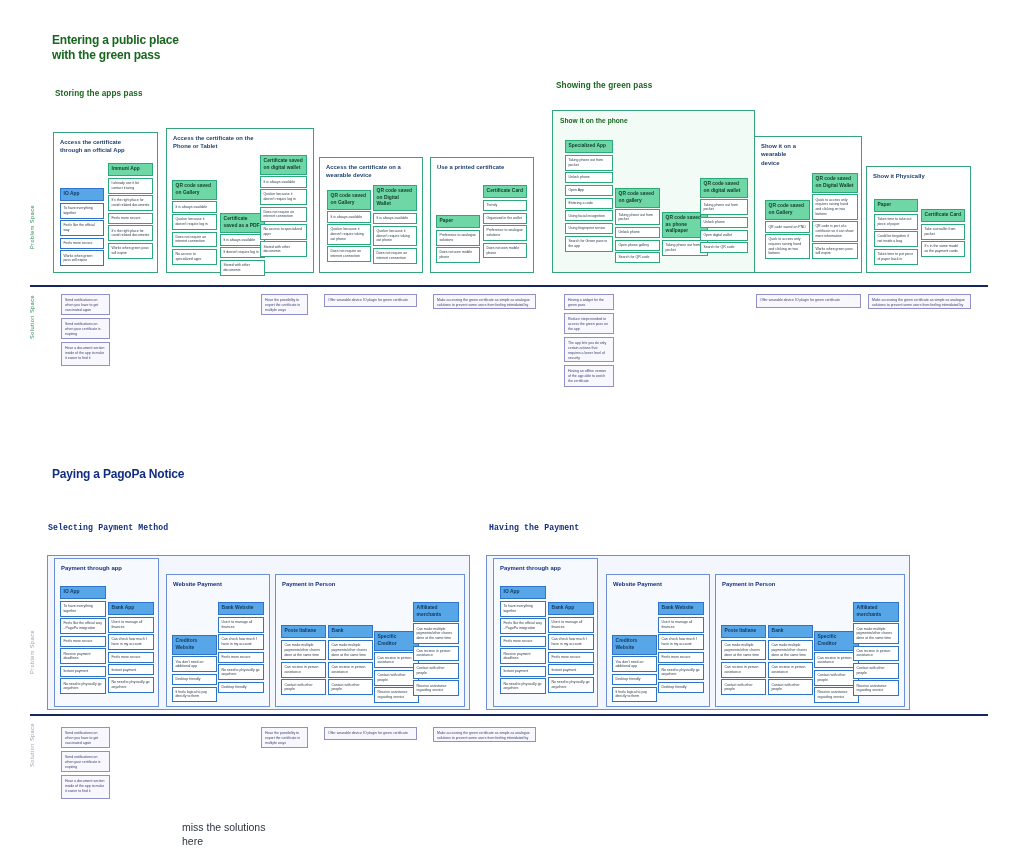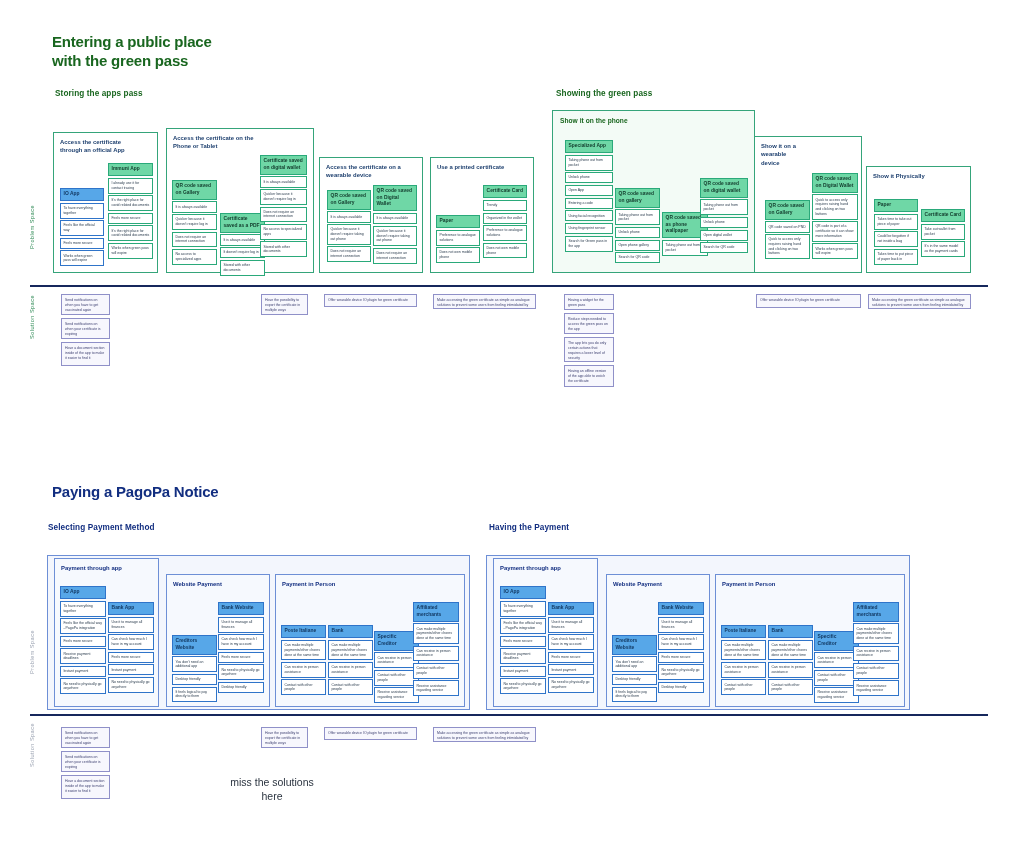--- a/index.html
+++ b/index.html
@@ -8,31 +8,31 @@
     background: #ffffff;
     font-family: "Liberation Sans", sans-serif;
     overflow: hidden;
     position: relative;
   }
   .board { position: absolute; inset: 0; }
 
   
   .main-title {
     position: absolute;
-    font-size: 15px; font-weight: bold; line-height: 1.25;
+    font-size: 12px; font-weight: bold; line-height: 1.25;
     letter-spacing: -0.2px;
   }
   .title-green { color: #19661f; }
-  .title-navy { color: #122e80; margin-top: 16px; }
+  .title-navy { color: #122e80; }
   .phase-title {
     position: absolute;
     font-size: 8.2px; font-weight: bold; letter-spacing: 0.1px;
   }
   .phase-green { color: #19661f; }
-  .phase-navy { color: #122e80; }
+  .phase-navy { color: #122e80; font-family: Liberation Mono, monospace; }
 
   
   .vlabel {
     position: absolute;
     font-size: 5.6px; letter-spacing: 0.45px;
     writing-mode: vertical-rl; transform: rotate(180deg);
     white-space: nowrap;
   }
   .vlabel-green { color: #2e8a55; }
   .vlabel-grey { color: #9aa2b1; }
@@ -110,21 +110,21 @@
 </style>
 </head>
 <body>
 
 <div class="board">
 
   <div class="main-title title-green" style="left:52px; top:33px; width:260px; white-space:pre-line;">Entering a public place
 with the green pass</div>
 
   <div class="phase-title phase-green" style="left:55px; top:89px;">Storing the apps pass</div>
-  <div class="phase-title phase-green" style="left:556px; top:89px;">Showing the green pass</div>
+  <div class="phase-title phase-green" style="left:556px; top:81px;">Showing the green pass</div>
 
   <div class="vlabel vlabel-green" style="left:29px; top:205px;">Problem Space</div>
   <div class="vlabel vlabel-green" style="left:29px; top:295px;">Solution Space</div>
 
   <div class="divider" style="left:30px; top:285px; width:958px;"></div>
 
   <div class="outer" style="left:552px; top:110px; width:203px; height:163px;">
     <div class="outer-label" style="white-space:pre-line;">Show it on the phone</div>
   </div>
 
@@ -430,16 +430,16 @@
     <div class="card-item">Receive assistance regarding service</div>
   </div>
 
   <div class="note" style="left:61px; top:727px; width:49px; height:21px;">Send notifications on when you have to get vaccinated again</div>
   <div class="note" style="left:61px; top:751px; width:49px; height:21px;">Send notifications on when your certificate is expiring</div>
   <div class="note" style="left:61px; top:775px; width:49px; height:24px;">Have a document section inside of the app to make it easier to find it</div>
   <div class="note" style="left:261px; top:727px; width:47px; height:21px;">Have the possibility to export the certificate in multiple ways</div>
   <div class="note" style="left:324px; top:727px; width:93px; height:13px;">Offer wearable device IO plugin for green certificate</div>
   <div class="note" style="left:433px; top:727px; width:103px; height:15px;">Make accessing the green certificate as simple as analogue solutions to prevent some users from feeling intimidated by using IO</div>
 
-  <div class="annot" style="left:182px; top:775px; width:180px; white-space:pre-line;text-align:center;">miss the solutions
+  <div class="annot" style="left:182px; top:820px; width:180px; white-space:pre-line;">miss the solutions
 here</div>
 
 </div>
 
 </body></html>

